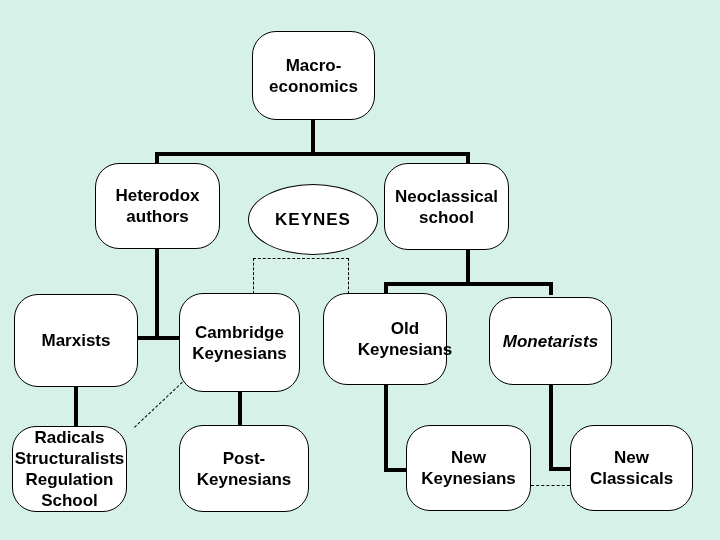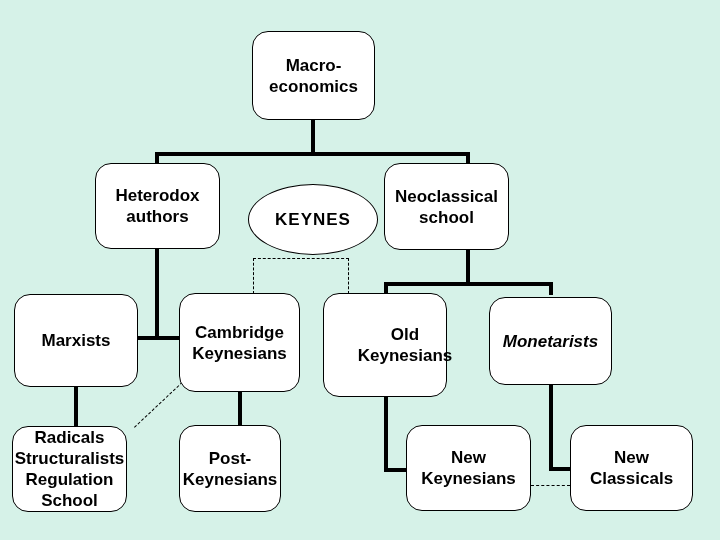--- a/index.html
+++ b/index.html
@@ -4,42 +4,42 @@
 <style>
   html,body { margin:0; padding:0; }
   .stage {
     position:relative; width:720px; height:540px;
     background:#d6f2e8; overflow:hidden;
     font-family:"Liberation Sans", sans-serif;
   }
   .node {
     position:absolute; box-sizing:border-box;
     background:#ffffff; border:1.5px solid #000;
-    border-radius:16px; z-index:2;
+    border-radius:24px; z-index:2;
     display:flex; align-items:center; justify-content:center;
     text-align:center; font-weight:bold; font-size:17px;
     line-height:21px; color:#000; white-space:pre-line;
   }
   .ellipse { border-radius:50%; border-width:1px; letter-spacing:1px; }
   .ln { position:absolute; background:#000; z-index:1; }
   .dash-h { position:absolute; height:0; border-top:1px dashed #000; z-index:1; }
   .dash-v { position:absolute; width:0; border-left:1px dashed #000; z-index:1; }
   .dash-diag { position:absolute; height:0; border-top:1px dashed #000; transform-origin:0 0; z-index:1; }
 
   
   #n-macro        {left:252px; top:31px;  width:123px; height:89px;}
   #n-heterodox    {left:95px;  top:163px; width:125px; height:86px;}
   #n-keynes       {left:248px; top:184px; width:130px; height:71px;}
   #n-neoclassical {left:384px; top:163px; width:125px; height:87px;}
   #n-marxists     {left:14px;  top:294px; width:124px; height:93px;}
   #n-cambridge    {left:179px; top:293px; width:121px; height:99px;}
-  #n-old          {left:323px; top:293px; width:124px; height:104px;padding-left:40px;}
+  #n-old          {left:323px; top:293px; width:124px; height:92px;padding-left:40px;}
   #n-monetarists  {left:489px; top:297px; width:123px; height:88px;font-style:italic;}
   #n-radicals     {left:12px;  top:426px; width:115px; height:86px;}
-  #n-post         {left:179px; top:425px; width:102px; height:87px;text-align:center;}
+  #n-post         {left:179px; top:425px; width:130px; height:87px;text-align:center;}
   #n-newk         {left:406px; top:425px; width:125px; height:86px;}
   #n-newc         {left:570px; top:425px; width:123px; height:86px;}
 
   
   #c-macro-v      {left:311px; top:118px; width:4px;   height:38px;}
   #c-top-h        {left:155px; top:152px; width:315px; height:4px;}
   #c-het-drop     {left:155px; top:152px; width:4px;   height:14px;}
   #c-neo-drop     {left:466px; top:152px; width:4px;   height:14px;}
   #c-het-v        {left:155px; top:247px; width:4px;   height:93px;}
   #c-marx-camb-h  {left:136px; top:336px; width:45px;  height:4px;}

